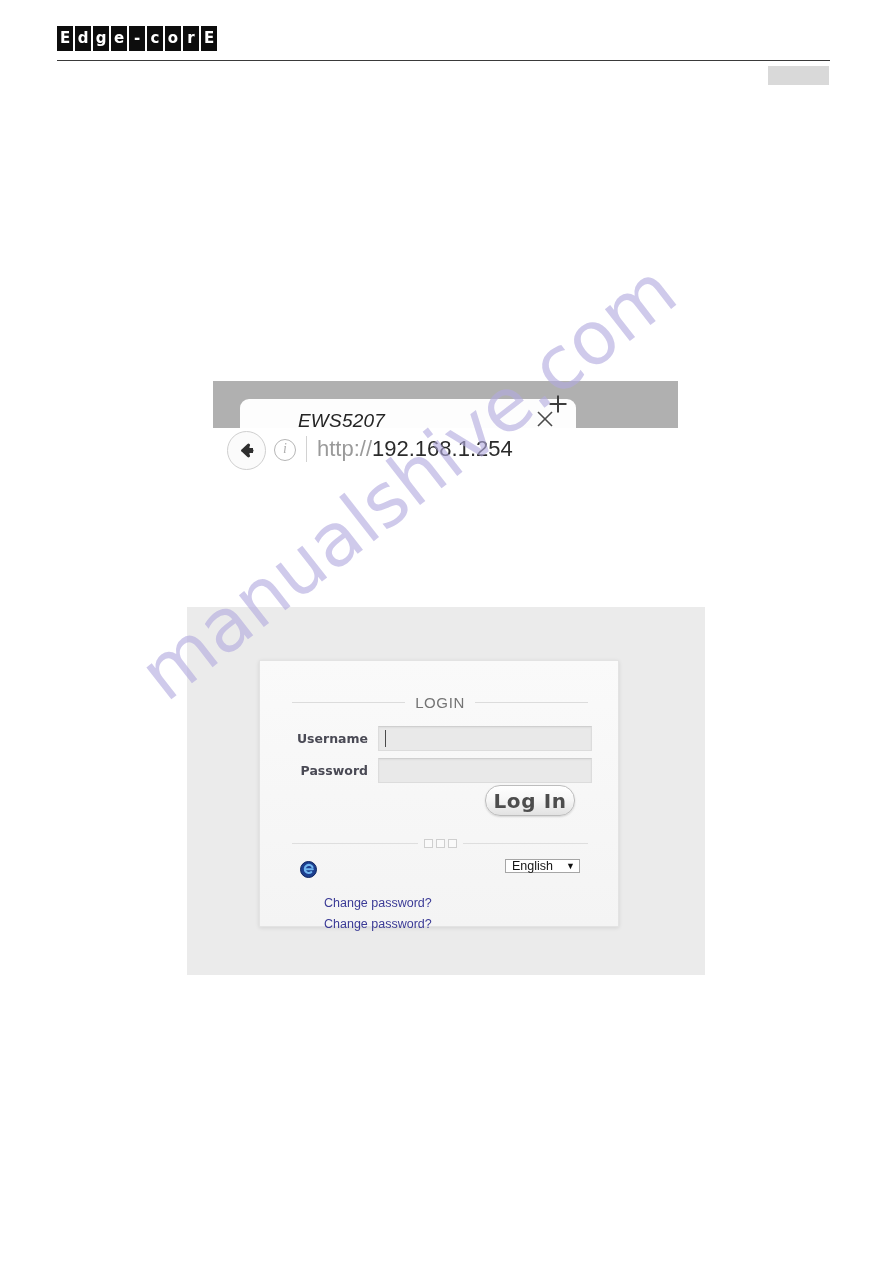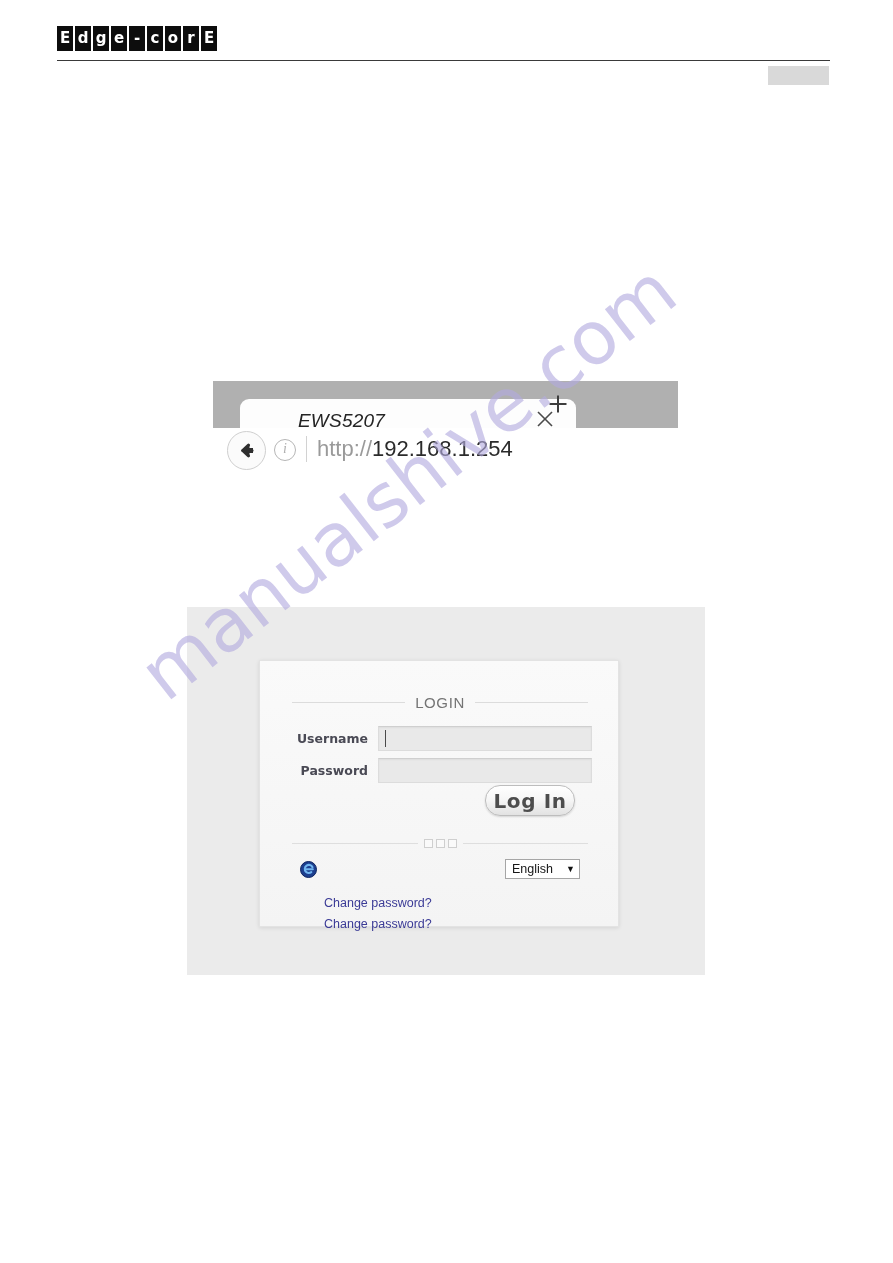--- a/index.html
+++ b/index.html
@@ -318,21 +318,21 @@
     font-family: "Liberation Sans", sans-serif;
     text-decoration: none;
     white-space: nowrap;
   }
 
   #language-select {
     position: absolute;
     left: 245px;
     top: 198px;
     width: 75px;
-    height: 20px;
+    height: 14px;
     background: #ffffff;
     border: 1px solid #a6a6a6;
     display: flex;
     align-items: center;
     padding: 0 4px 0 6px;
     box-sizing: border-box;
   }
   #language-select-value {
     flex: 1 1 auto;
     font-size: 12.5px;

